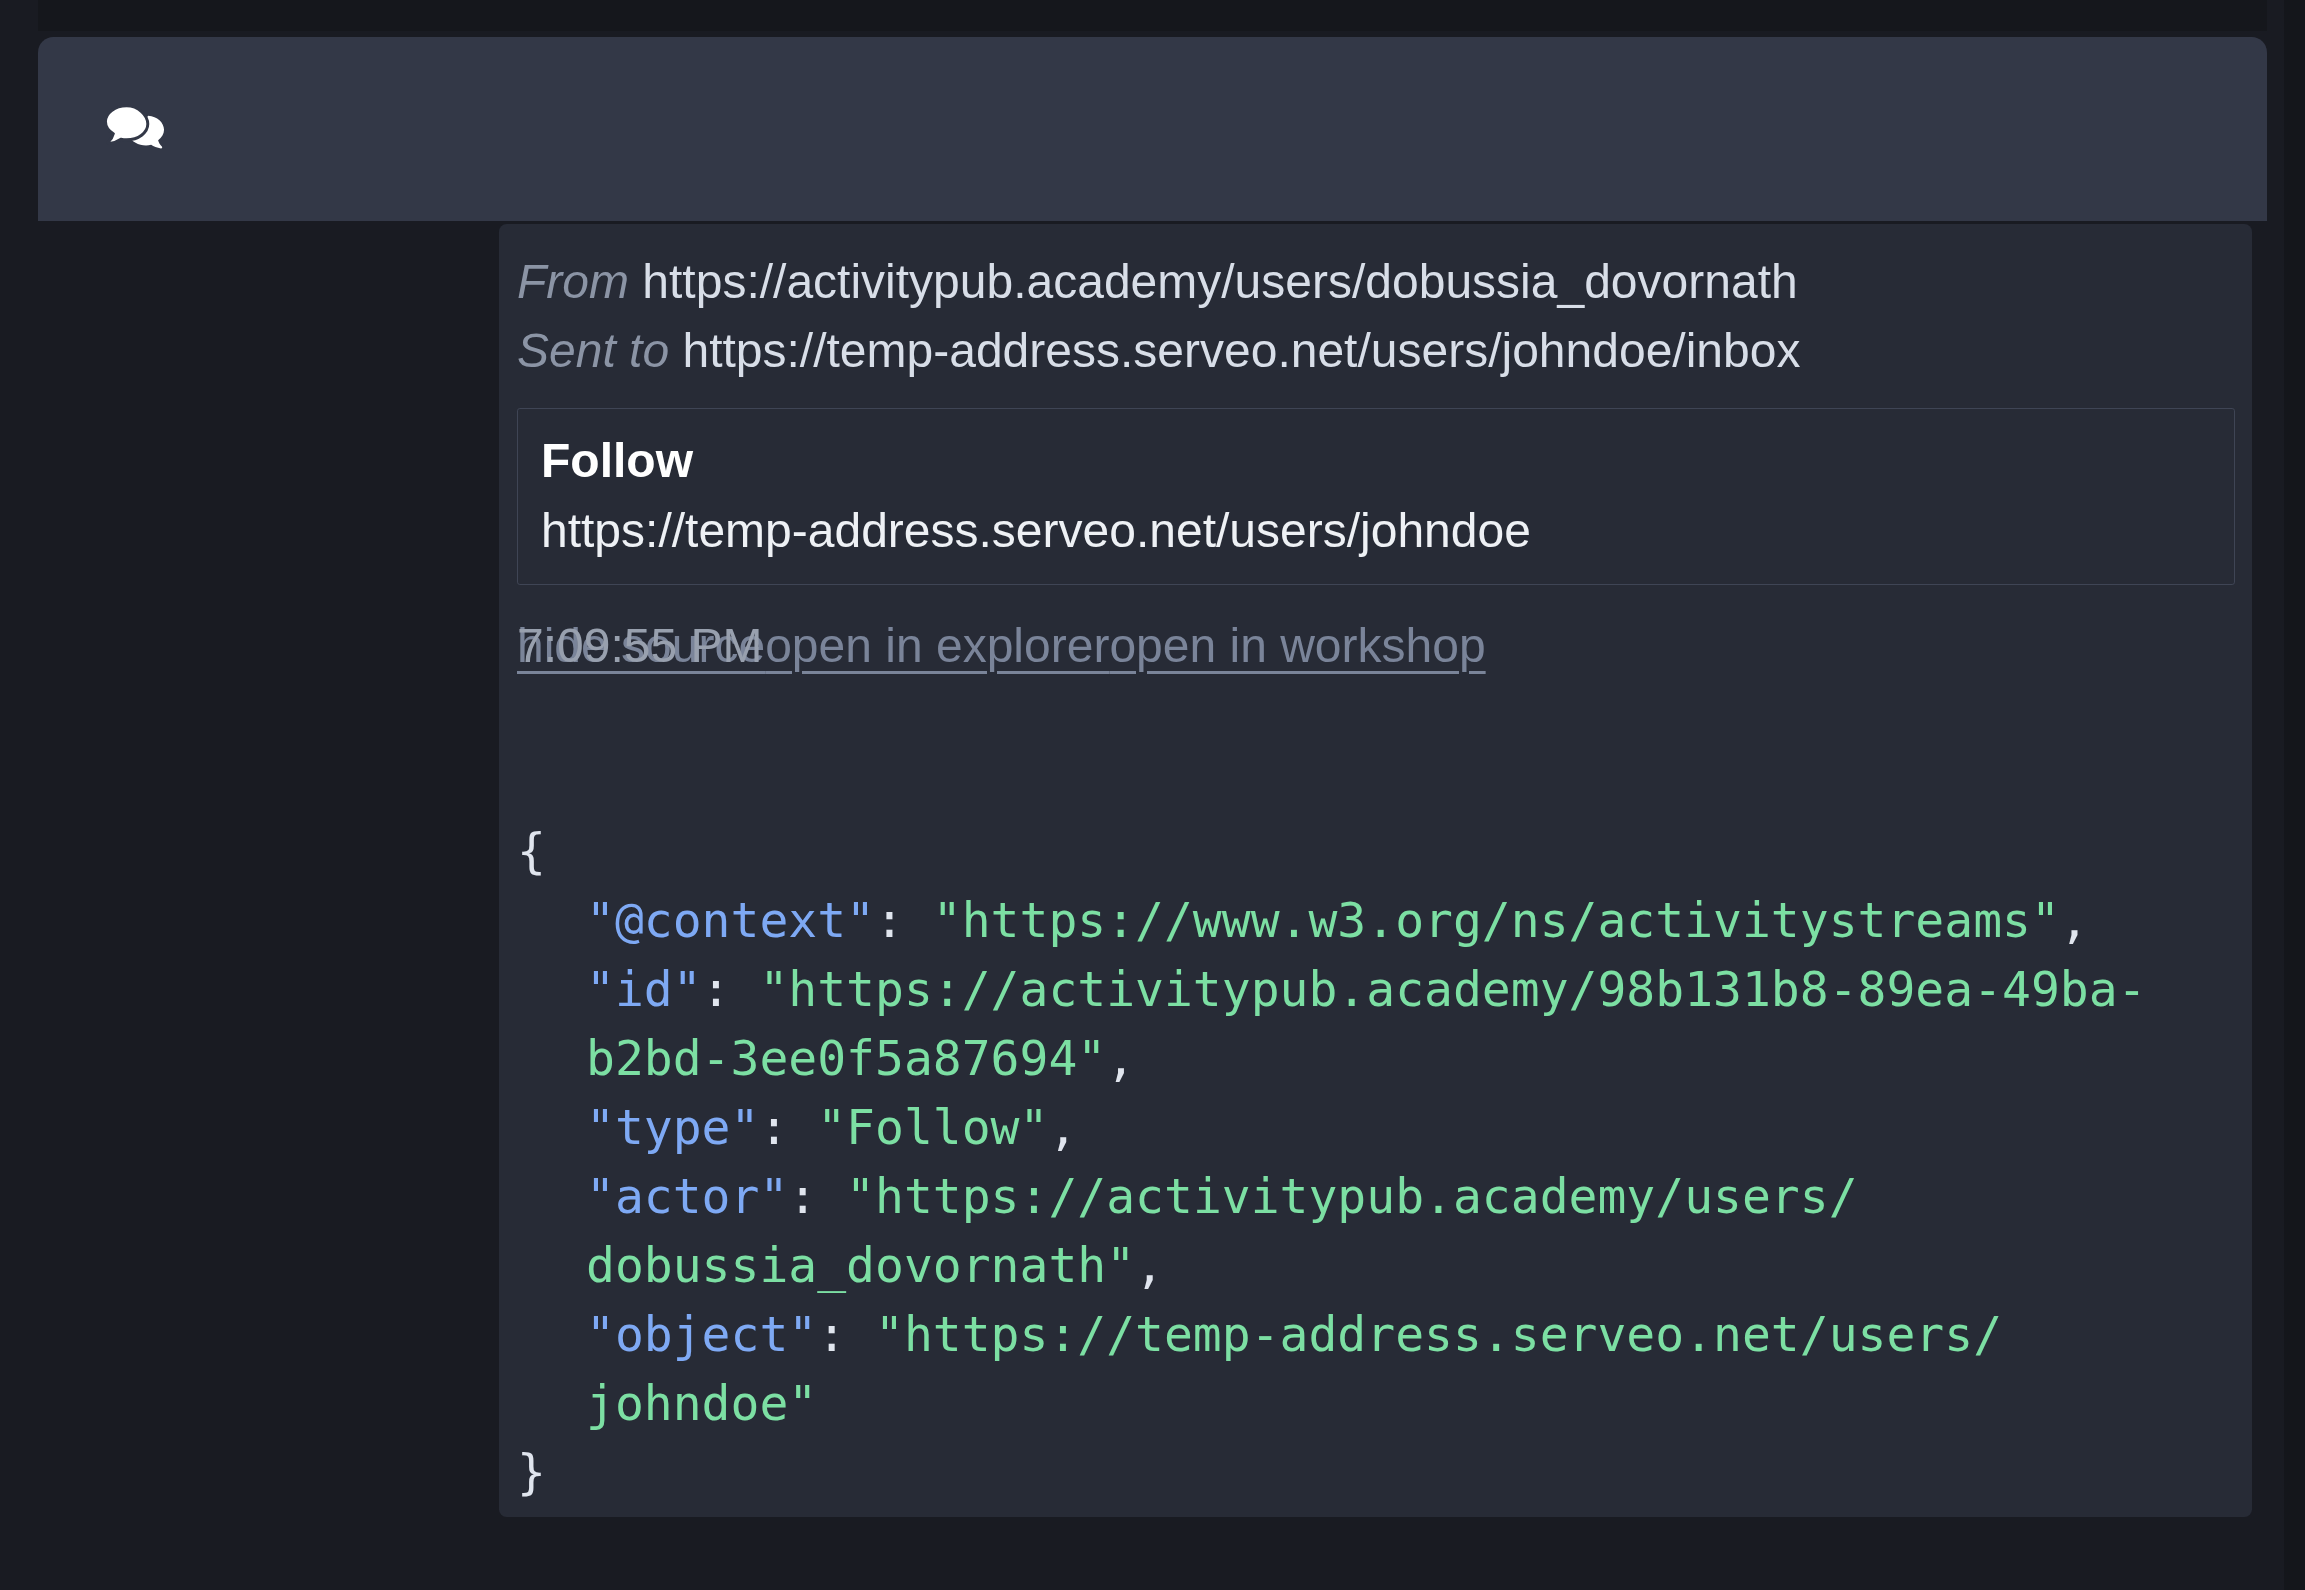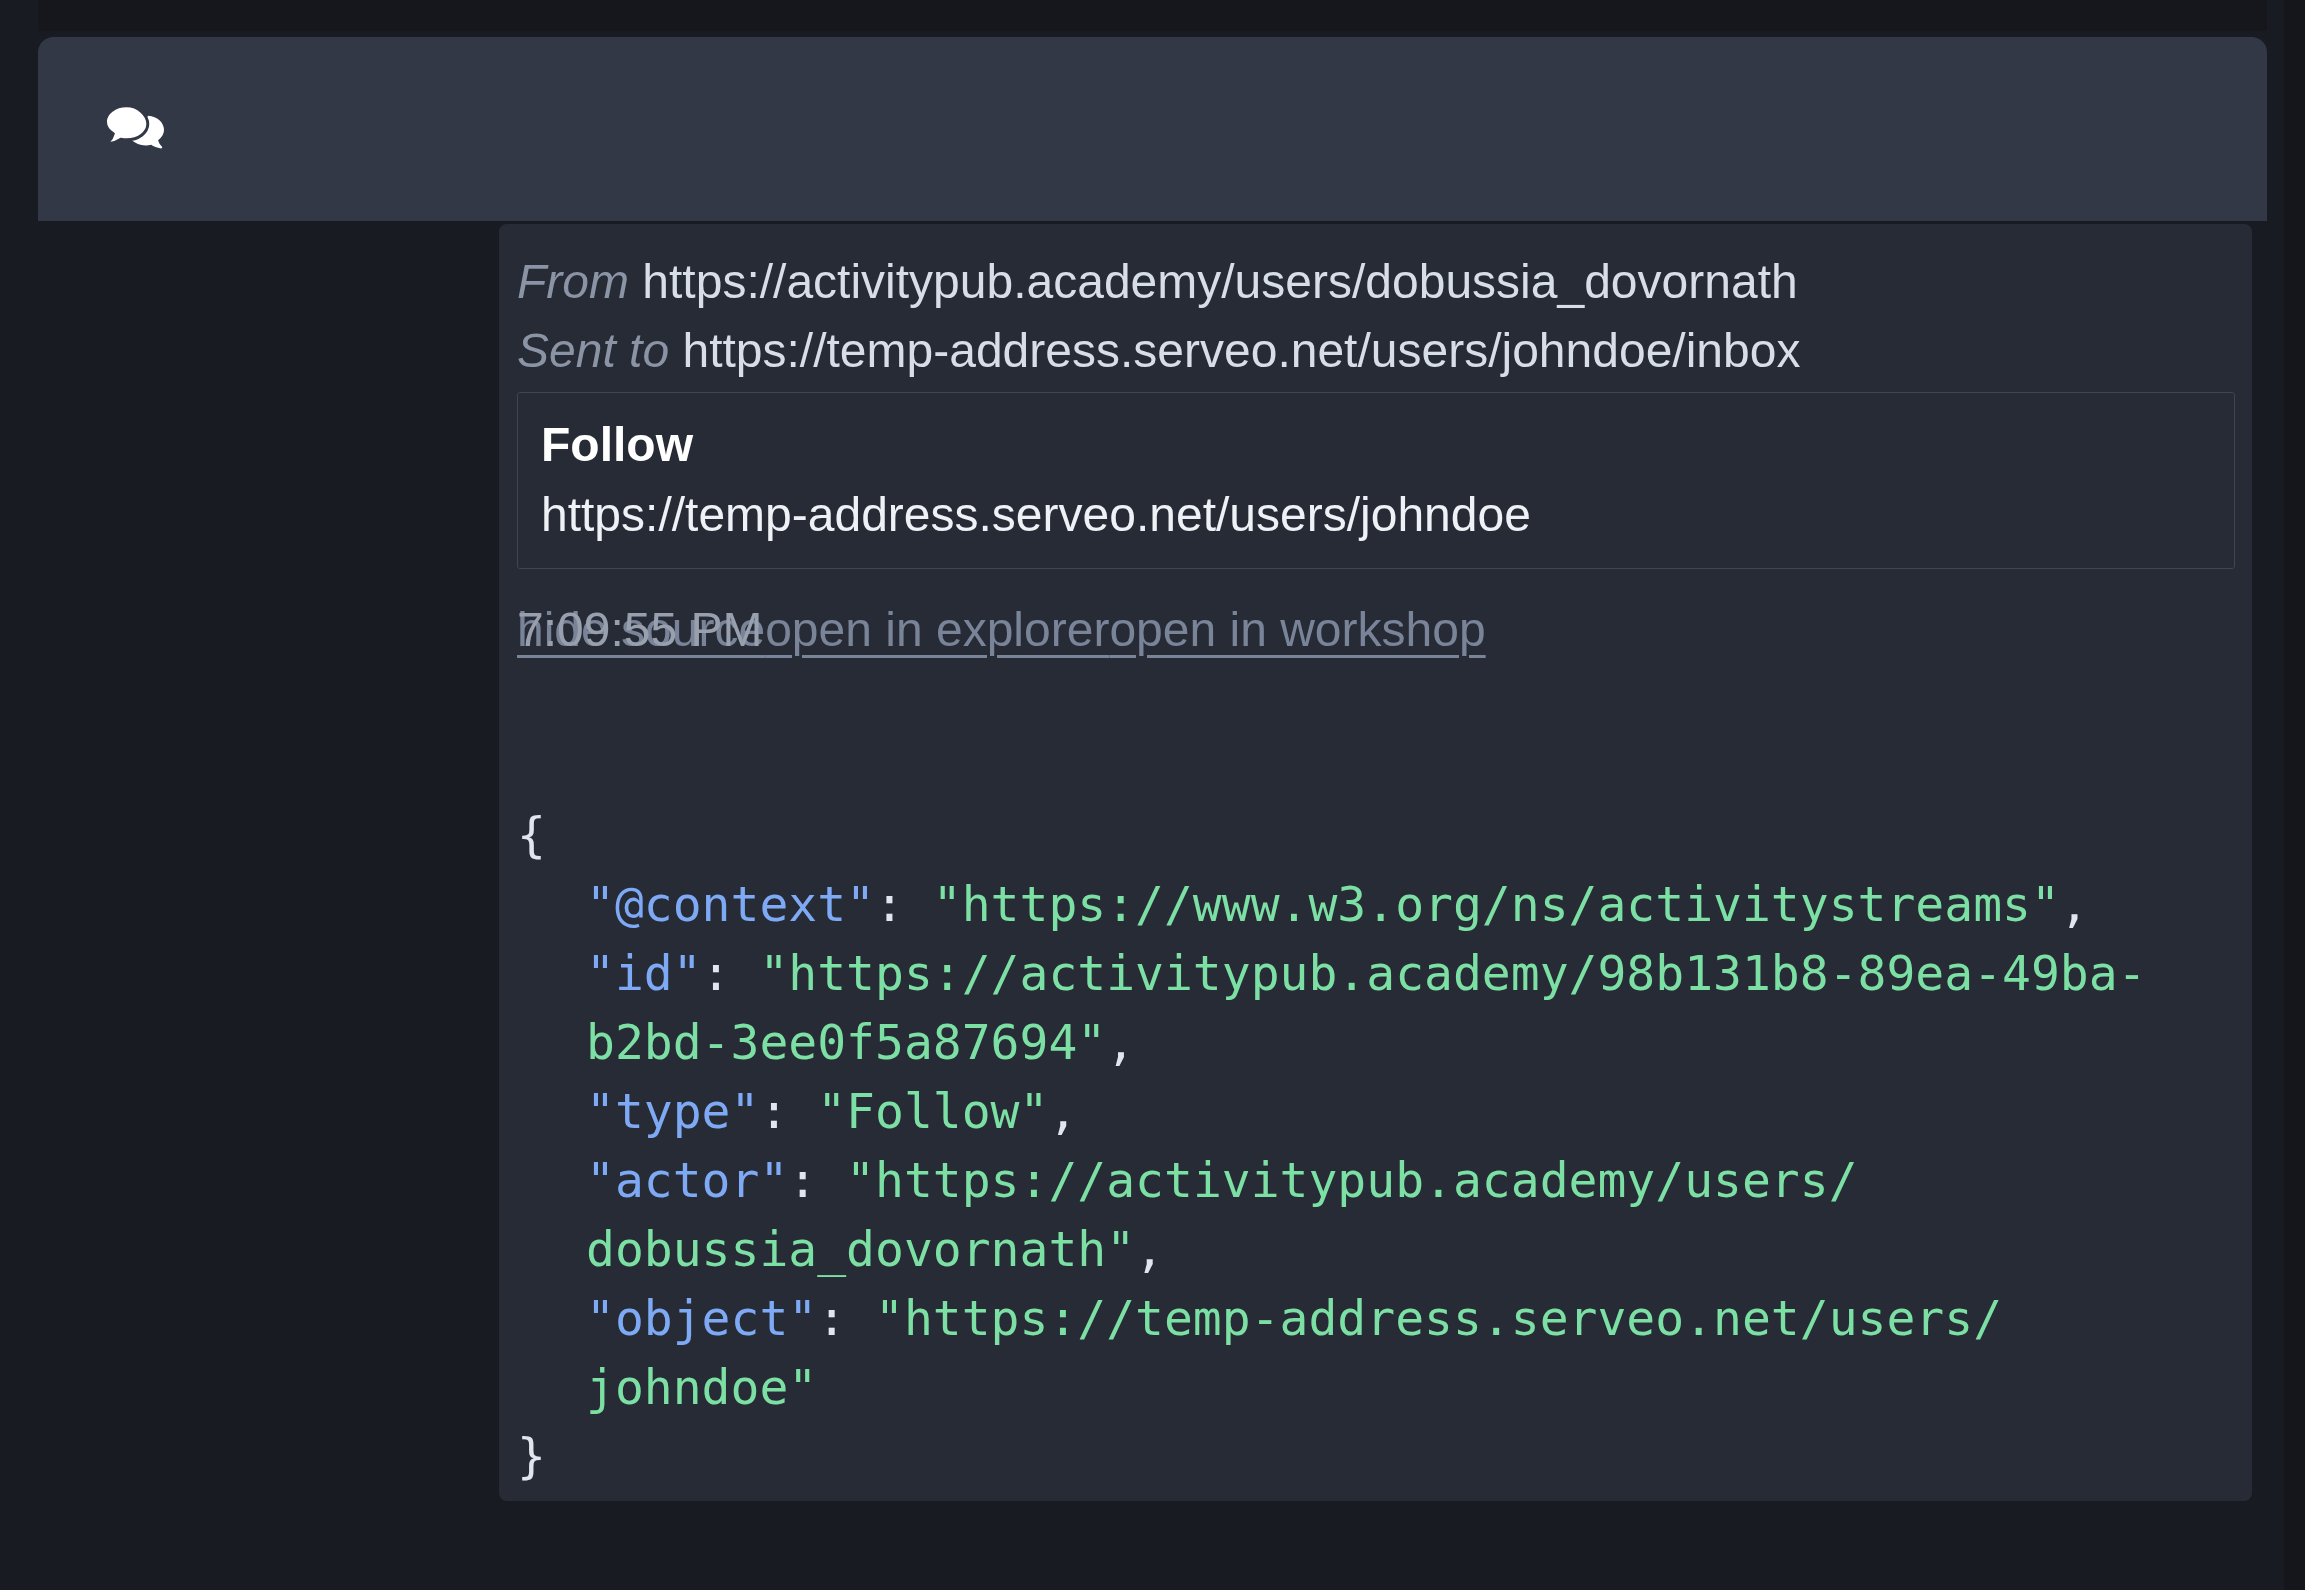--- a/index.html
+++ b/index.html
@@ -38,21 +38,21 @@
     border-radius:7.7px;
     box-sizing:border-box;
     padding:23px 17.3px 10.6px 18px;
     color:#d8dee8;
     font-size:48px;line-height:69px;
   }
   .meta-line{white-space:nowrap;}
   .lbl{font-style:italic;color:#8b94a5;}
   .url{color:#d8dee8;}
   .activity-box{
-    margin-top:7px;
+    margin-top:23px;
     border:1.9px solid #3f4555;
     border-radius:2.9px;
     padding:17.3px 23px;
     line-height:70px;
   }
   .activity-type{font-weight:700;color:#ffffff;}
   .activity-object{color:#eef1f5;}
   .row-meta{position:relative;margin-top:27px;min-height:205px;}
   .timestamp{
     position:absolute;left:0;top:0;

